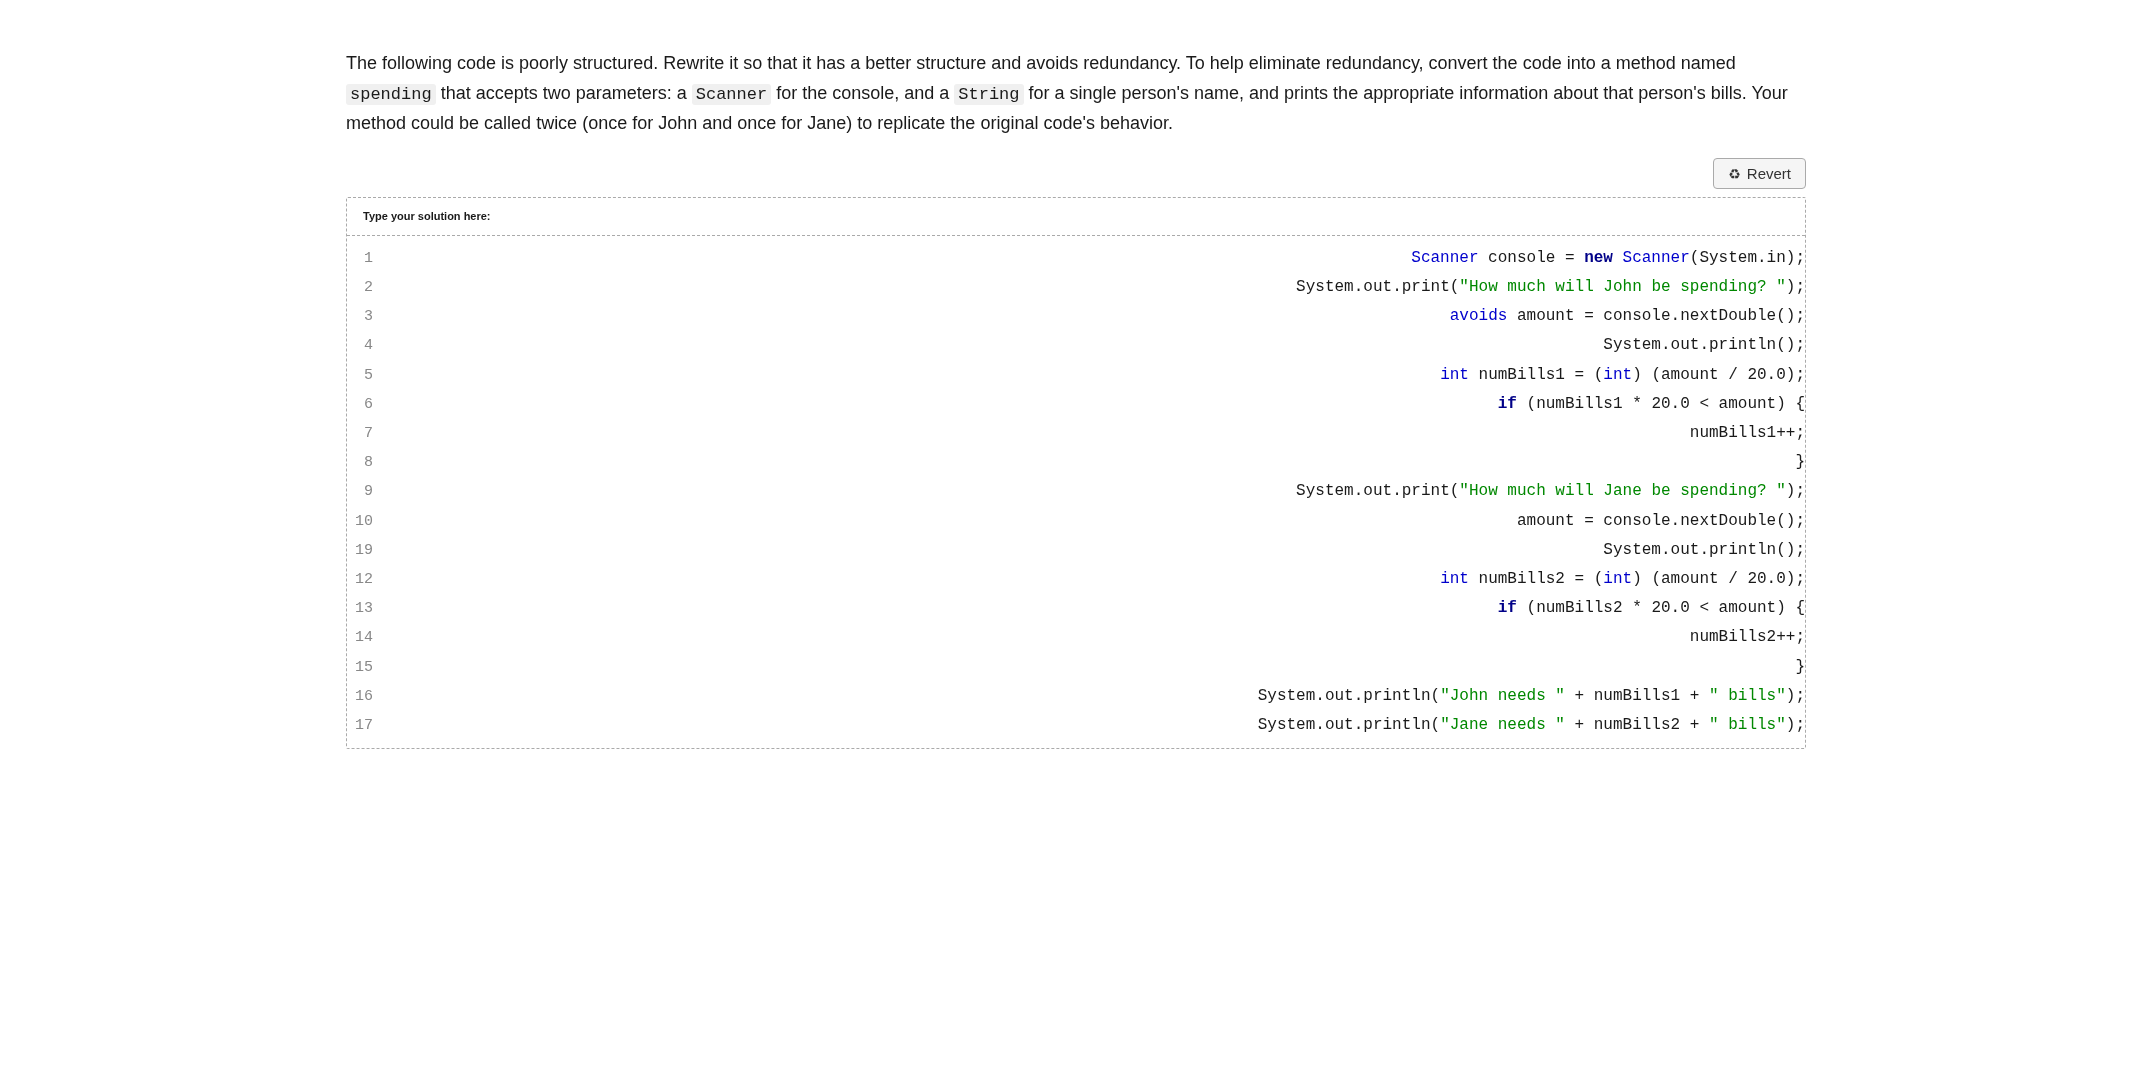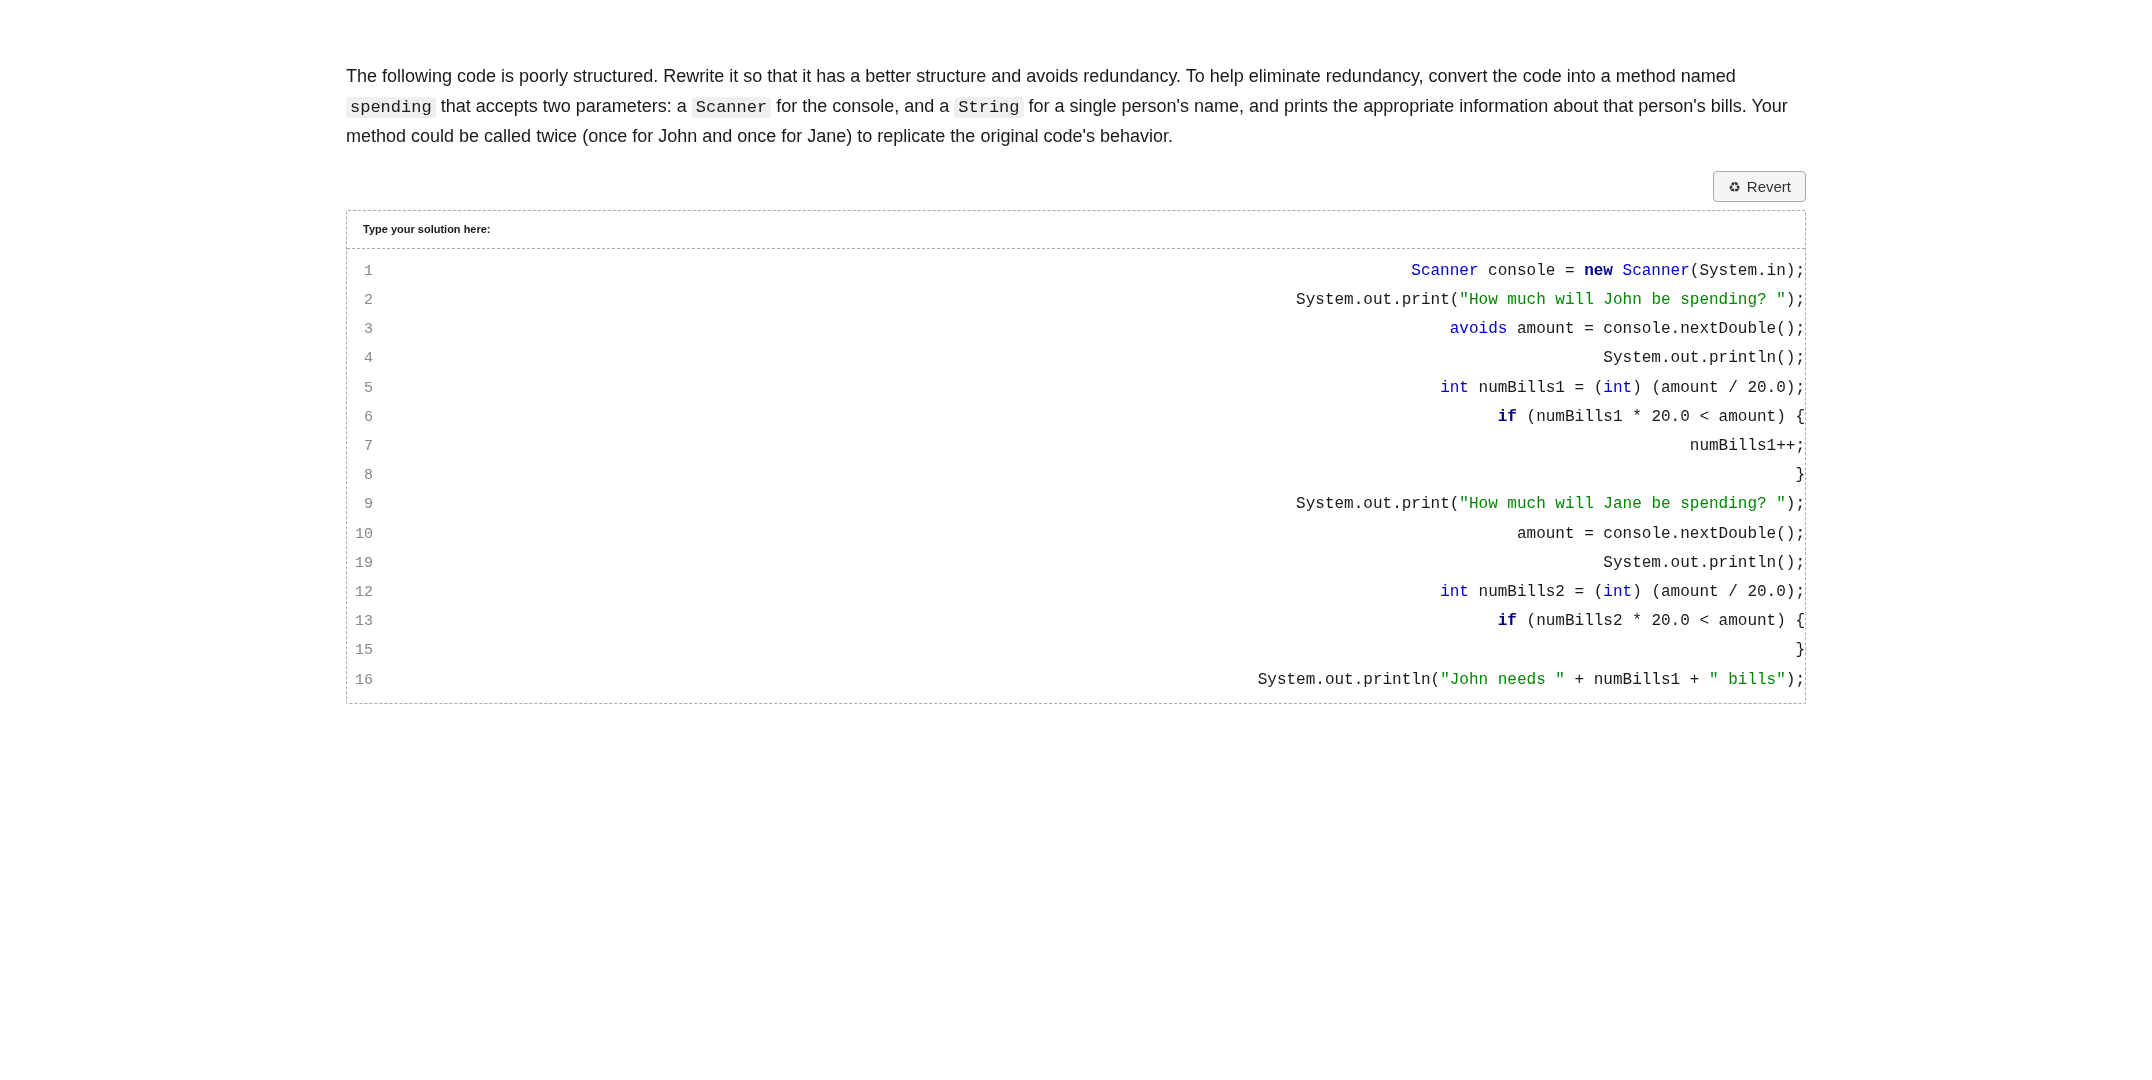--- a/index.html
+++ b/index.html
@@ -11,21 +11,21 @@
     body {
       font-family: Arial, sans-serif;
       background: #ffffff;
       color: #1a1a1a;
       font-size: 18px;
       line-height: 1.5;
     }
 
     .page-container {
       max-width: 1540px;
-      margin: 16px auto;
+      margin: 3px auto;
       padding: 46px 40px;
     }
 
     .description-text {
       font-size: 18px;
       line-height: 1.65;
       color: #1a1a1a;
       margin-bottom: 20px;
     }
 
@@ -185,28 +185,36 @@
       <div class="code-line">
         <span class="line-number">12</span>
         <span class="line-content"><span class="kw-blue">int</span> numBills2 = (<span class="kw-blue">int</span>) (amount / 20.0);</span>
       </div>
 
       <div class="code-line">
         <span class="line-number">13</span>
         <span class="line-content"><span class="kw-bold-blue">if</span> (numBills2 * 20.0 &lt; amount) {</span>
       </div>
 
+      <div class="code-line">
+        <span class="line-number">14</span>
+        <span class="line-content">     numBills2++;</span>
+      </div>
 
       <div class="code-line">
         <span class="line-number">15</span>
         <span class="line-content">}</span>
       </div>
 
       <div class="code-line">
         <span class="line-number">16</span>
         <span class="line-content">System.out.println(<span class="string-green">"John needs "</span> + numBills1 + <span class="string-green">" bills"</span>);</span>
       </div>
 
+      <div class="code-line">
+        <span class="line-number">17</span>
+        <span class="line-content">System.out.println(<span class="string-green">"Jane needs "</span> + numBills2 + <span class="string-green">" bills"</span>);</span>
+      </div>
 
     </div>
   </div>
 
 </div>
 
 </body></html>

